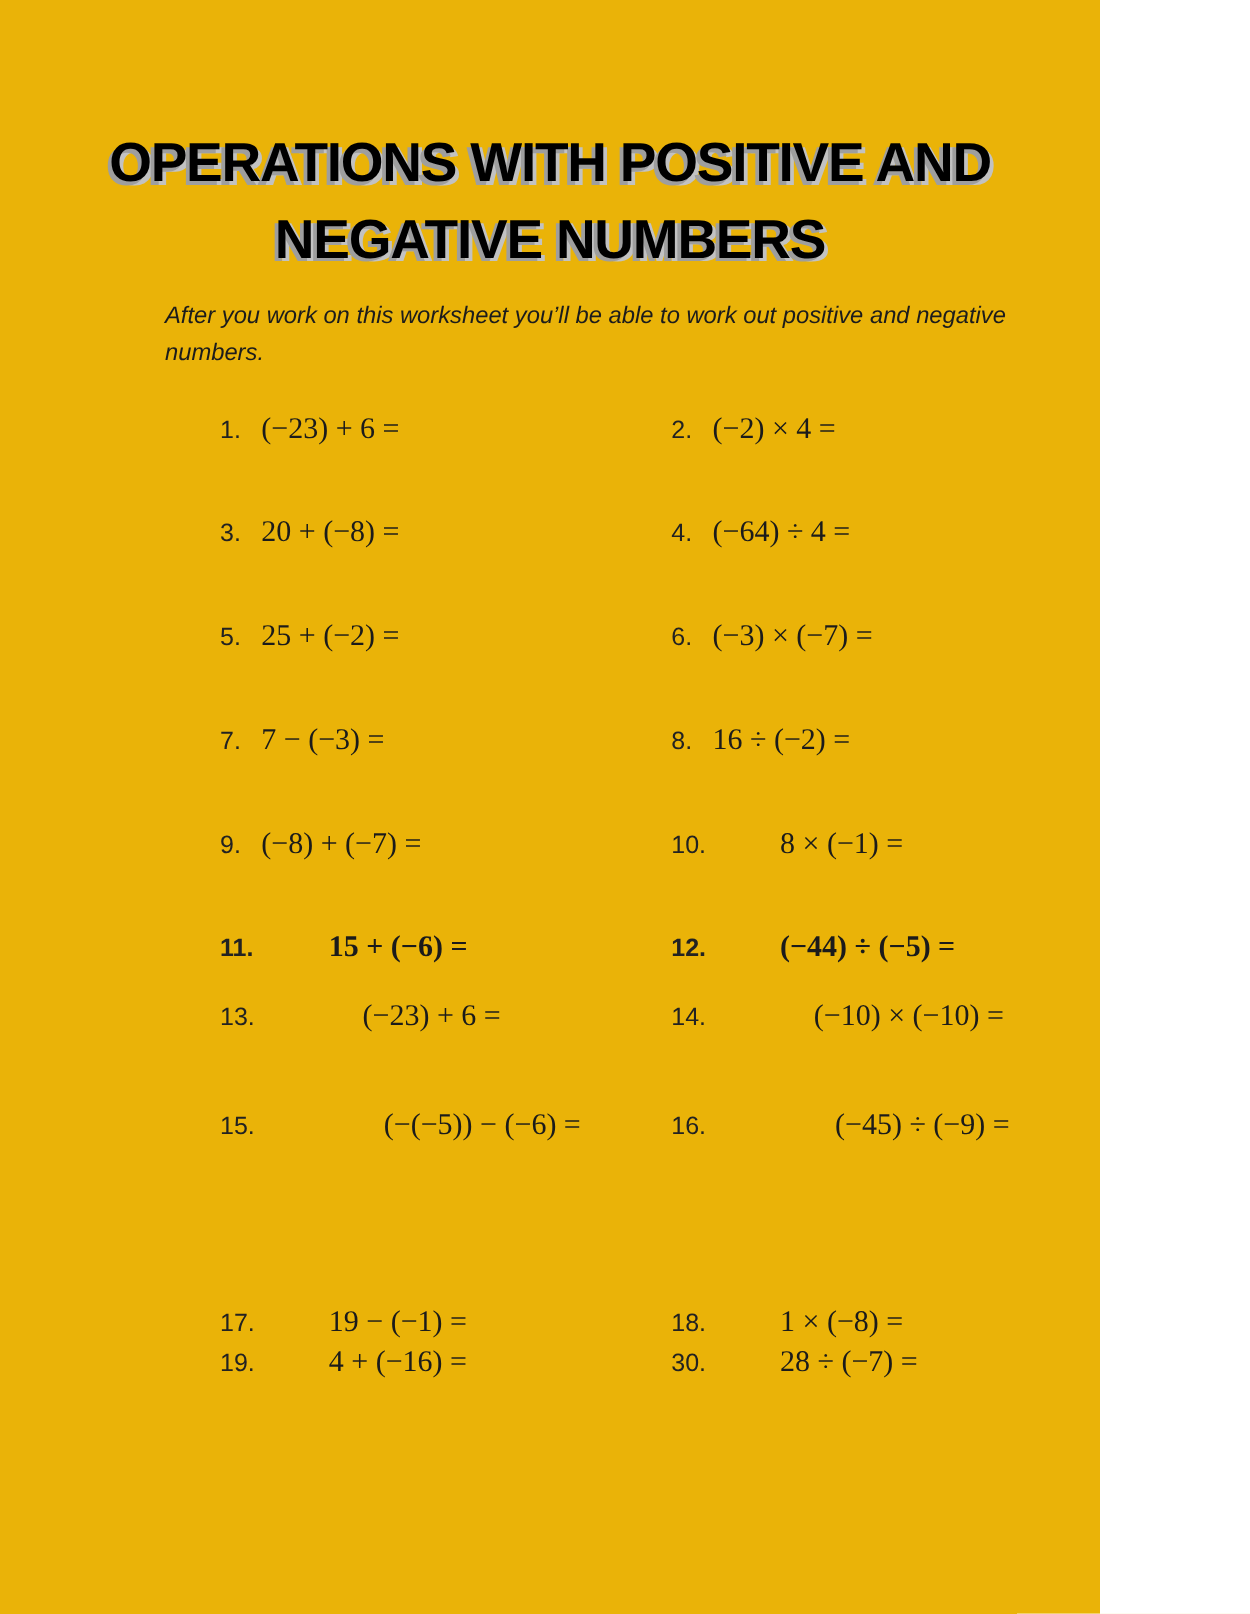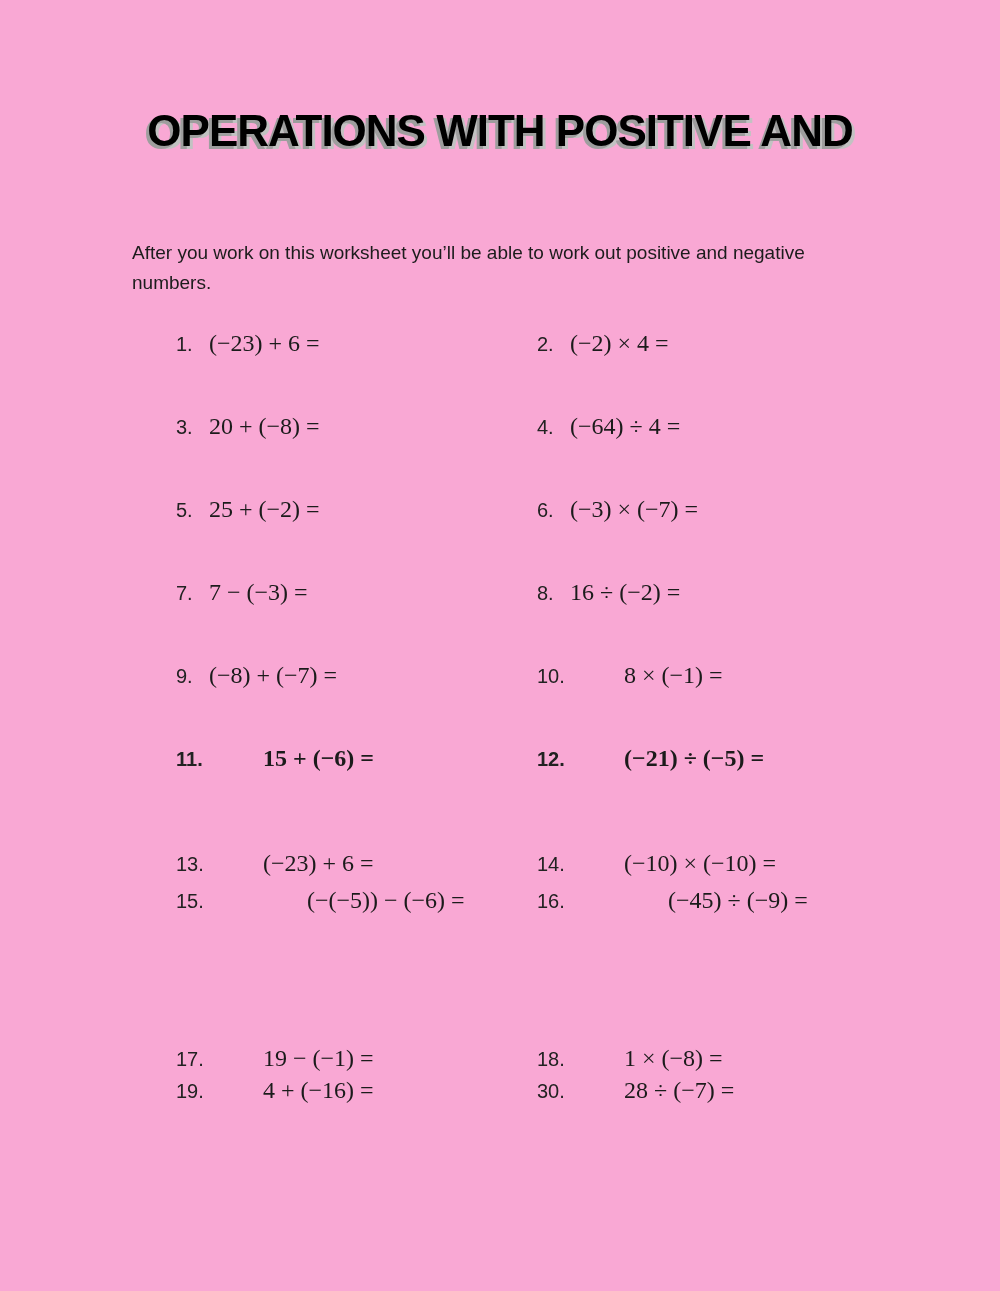--- a/index.html
+++ b/index.html
@@ -2,23 +2,23 @@
 <html><head>
 <meta charset="utf-8">
 <style>
   html, body {
     margin: 0;
     padding: 0;
     background: #ffffff;
   }
   .page {
     position: relative;
-    width: 1000px;
+    width: 880px;
     height: 1291px;
-    background: #f9a8d4;
+    background: #eab308;
     overflow: hidden;
     font-family: "Liberation Sans", sans-serif;
   }
   
   .title {
     position: absolute;
     top: 100px;
     left: 0;
     right: 0;
     margin: 0;
@@ -38,38 +38,39 @@
   .intro {
     position: absolute;
     top: 238px;
     left: 132px;
     width: 718px;
     margin: 0;
     font-family: "Liberation Sans", sans-serif;
     font-size: 19px;
     line-height: 30px;
     color: #1c1c1c;
+    font-style: italic;
   }
   
   .problem {
     position: absolute;
     display: flex;
     align-items: baseline;
     white-space: nowrap;
     line-height: 32px;
   }
   .col-l { left: 176px; }
   .col-r { left: 537px; }
   .r0 { top: 327px; }
   .r1 { top: 410px; }
   .r2 { top: 493px; }
   .r3 { top: 576px; }
   .r4 { top: 659px; }
   .r5 { top: 742px; font-weight: bold; }
-  .r6 { top: 847px; }
+  .r6 { top: 797px; gap: 27px; }
   .r7 { top: 884px; gap: 44px; }
   .r8 { top: 1042px; }
   .r9 { top: 1074px; }
   .num {
     display: inline-block;
     font-family: "Liberation Sans", sans-serif;
     font-size: 20px;
     color: #222222;
   }
   .w1 { width: 33px; }
@@ -80,20 +81,21 @@
     color: #1b1b1b;
   }
 </style>
 </head>
 <body>
 
 <div class="page">
 
   <h1 class="title">
     <span class="title-line">OPERATIONS WITH POSITIVE AND</span>
+    <span class="title-line">NEGATIVE NUMBERS</span>
   </h1>
 
   <p class="intro">After you work on this worksheet you’ll be able to work out positive and negative numbers.</p>
 
   <div>
 
     <div class="problem col-l r0">
       <span class="num w1">1.</span>
       <span class="expr">(−23) + 6 =</span>
     </div>
@@ -137,21 +139,21 @@
       <span class="num w2">10.</span>
       <span class="expr">8 × (−1) =</span>
     </div>
 
     <div class="problem col-l r5">
       <span class="num w2">11.</span>
       <span class="expr">15 + (−6) =</span>
     </div>
     <div class="problem col-r r5">
       <span class="num w2">12.</span>
-      <span class="expr">(−21) ÷ (−5) =</span>
+      <span class="expr">(−44) ÷ (−5) =</span>
     </div>
 
     <div class="problem col-l r6">
       <span class="num w2">13.</span>
       <span class="expr">(−23) + 6 =</span>
     </div>
     <div class="problem col-r r6">
       <span class="num w2">14.</span>
       <span class="expr">(−10) × (−10) =</span>
     </div>

